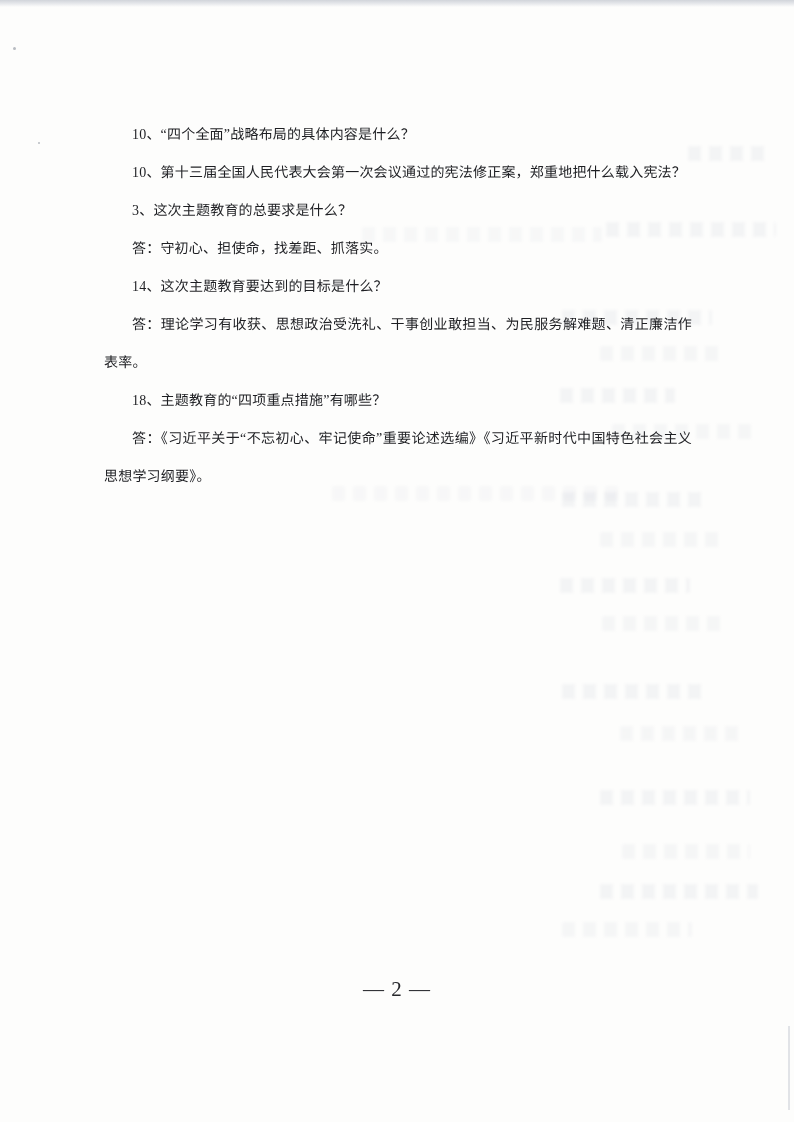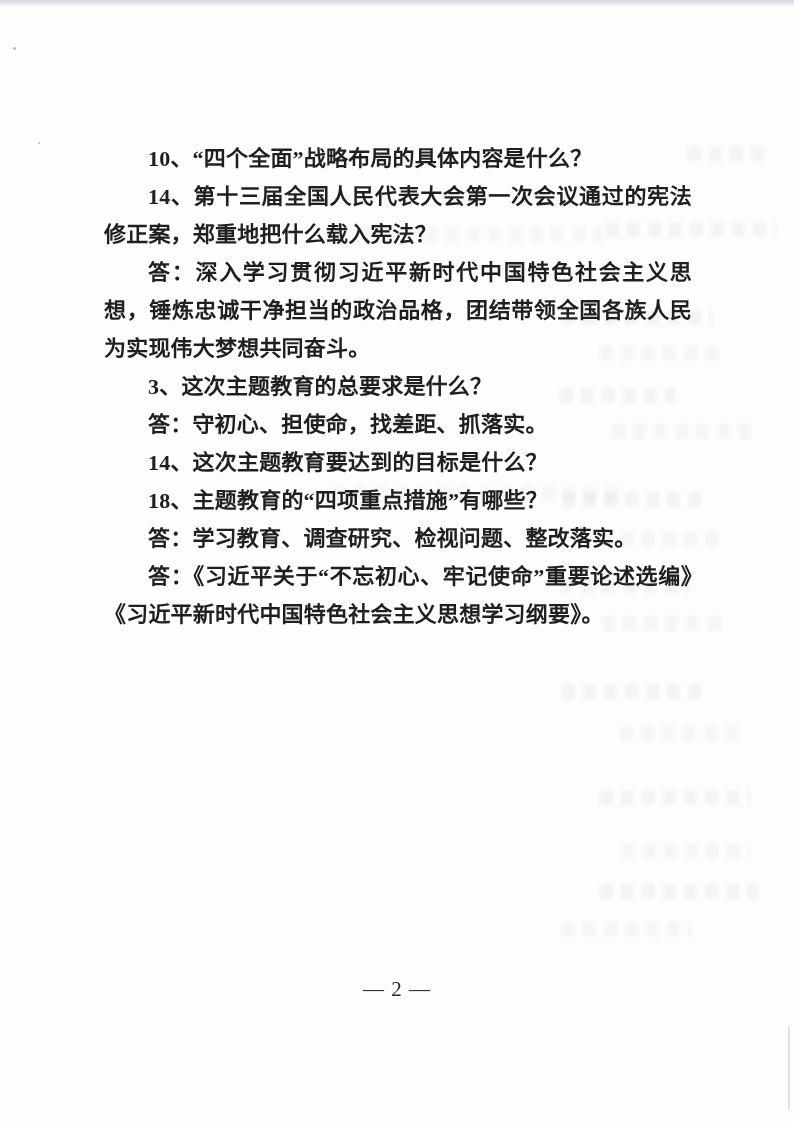--- a/index.html
+++ b/index.html
@@ -25,27 +25,26 @@
   .scan-edge-right {
     position: absolute; right: 4px; top: 1026px; width: 2px; height: 84px;
     background: #d9dce1; opacity: .8;
   }
   .scan-speck {
     position: absolute; width: 3px; height: 3px; border-radius: 50%;
     background: #9aa0a8; opacity: .7;
   }
   .content {
     position: absolute;
-    left: 104px; top: 140px; width: 588px;
-    font-size: 22px;
+    left: 104px; top: 116px; width: 588px;
+    font-size: 14px;
     line-height: 38px;
     text-align: justify;
     text-justify: inter-ideograph;
     letter-spacing: 0.2px;
-    font-weight: bold;
   }
   .content p {
     margin: 0;
     text-indent: 2em;
   }
   .footer {
     position: absolute;
     left: 0; right: 0; top: 977px;
     text-align: center;
     font-size: 21px;
@@ -89,25 +88,24 @@
   <div class="bleed" style="left:602px; top:616px; width:120px; opacity:.35;"></div>
   <div class="bleed" style="left:562px; top:684px; width:140px;"></div>
   <div class="bleed" style="left:620px; top:726px; width:120px; opacity:.33;"></div>
   <div class="bleed" style="left:600px; top:790px; width:150px;"></div>
   <div class="bleed" style="left:622px; top:844px; width:128px; opacity:.35;"></div>
   <div class="bleed" style="left:600px; top:884px; width:158px;"></div>
   <div class="bleed" style="left:562px; top:922px; width:130px; opacity:.35;"></div>
 
   <div class="content">
     <p>10、“四个全面”战略布局的具体内容是什么？</p>
-    <p>14、第十三届全国人民代表大会第一次会议通过的宪法修正案，郑重地把什么载入宪法？</p>
-    <p>答：深入学习贯彻习近平新时代中国特色社会主义思想，锤炼忠诚干净担当的政治品格，团结带领全国各族人民为实现伟大梦想共同奋斗。</p>
+    <p>10、第十三届全国人民代表大会第一次会议通过的宪法修正案，郑重地把什么载入宪法？</p>
     <p>3、这次主题教育的总要求是什么？</p>
     <p>答：守初心、担使命，找差距、抓落实。</p>
     <p>14、这次主题教育要达到的目标是什么？</p>
+    <p>答：理论学习有收获、思想政治受洗礼、干事创业敢担当、为民服务解难题、清正廉洁作表率。</p>
     <p>18、主题教育的“四项重点措施”有哪些？</p>
-    <p>答：学习教育、调查研究、检视问题、整改落实。</p>
     <p>答：《习近平关于“不忘初心、牢记使命”重要论述选编》《习近平新时代中国特色社会主义思想学习纲要》。</p>
   </div>
 
   <div class="footer">— 2 —</div>
 
 </div>
 
 </body></html>

